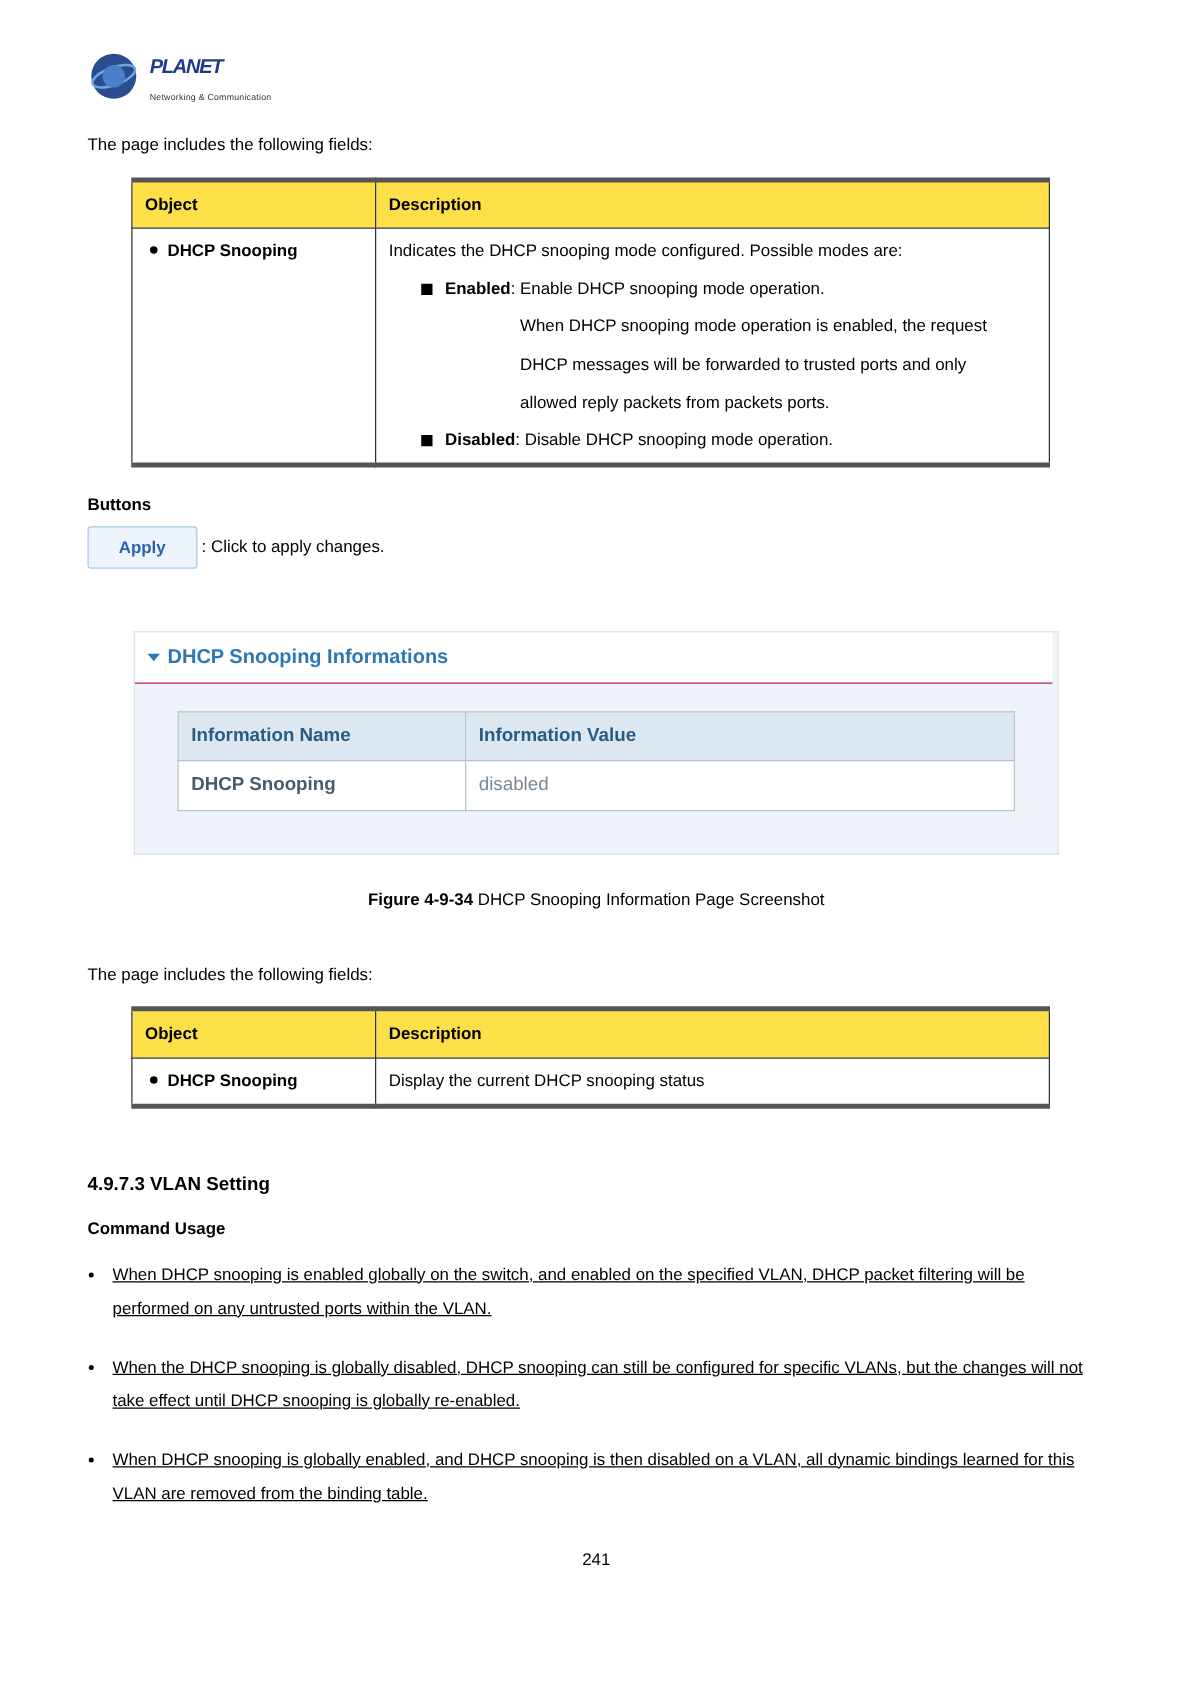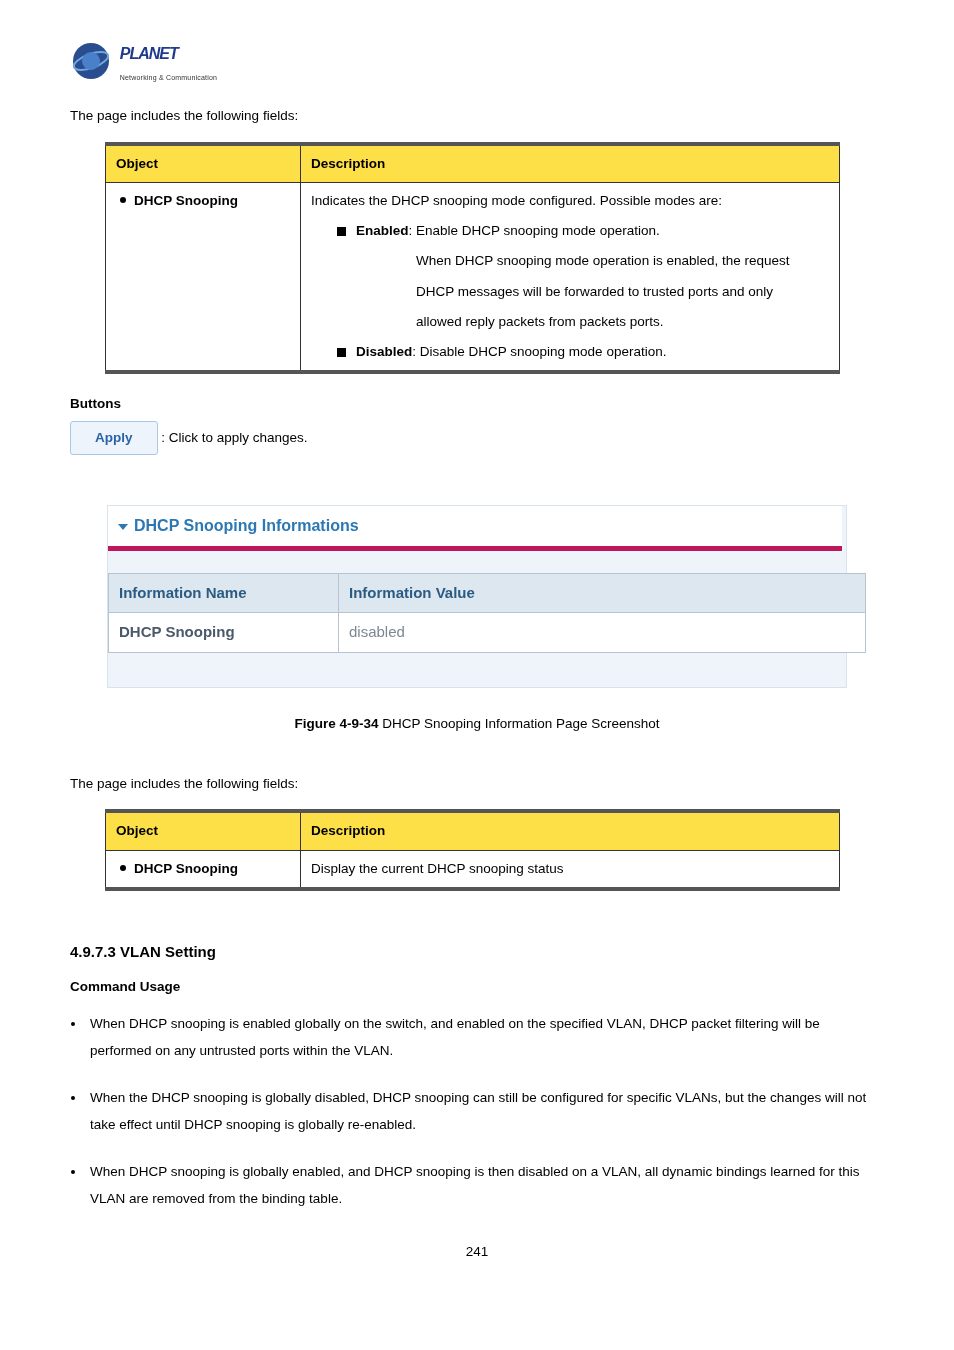--- a/index.html
+++ b/index.html
@@ -90,34 +90,34 @@
     border: 1px solid #d9e3ec;
     padding: 0 0 34px 0;
   }
   .panel-header {
     background: #fff;
     margin: 0 4px 22px 0;
     padding: 8px 10px;
     color: #2b78b4;
     font-weight: bold;
     font-size: 16px;
-    border-bottom: 5px solid #be185d;
+    border-bottom: 1px solid #be185d;
     font-family: Arial, sans-serif;
   }
   .panel-header .arrow {
     display: inline-block;
     width: 0; height: 0;
     border-left: 5px solid transparent;
     border-right: 5px solid transparent;
     border-top: 6px solid #2b78b4;
     margin-right: 6px;
     vertical-align: middle;
   }
   .info-table {
-    width: 758px;
+    width: 670px;
     margin: 0 auto;
     border-collapse: collapse;
     background: #fff;
     font-family: Arial, sans-serif;
   }
   .info-table th, .info-table td {
     border: 1px solid #b7c3cf;
     padding: 8px 10px;
     text-align: left;
     font-size: 15px;
@@ -146,20 +146,21 @@
   .cmd-usage { font-weight: bold; margin-bottom: 12px; }
   ul.cmd-list {
     list-style: disc;
     padding-left: 16px;
     margin: 0;
   }
   ul.cmd-list li {
     margin-bottom: 20px;
     line-height: 2.0;
     padding-left: 4px;
+    text-decoration: underline;
   }
   .page-num {
     text-align: center;
     margin-top: 30px;
     font-size: 13.5px;
   }
   .logo-svg { display:inline-block; vertical-align:middle; }
 </style>
 </head>
 <body>

